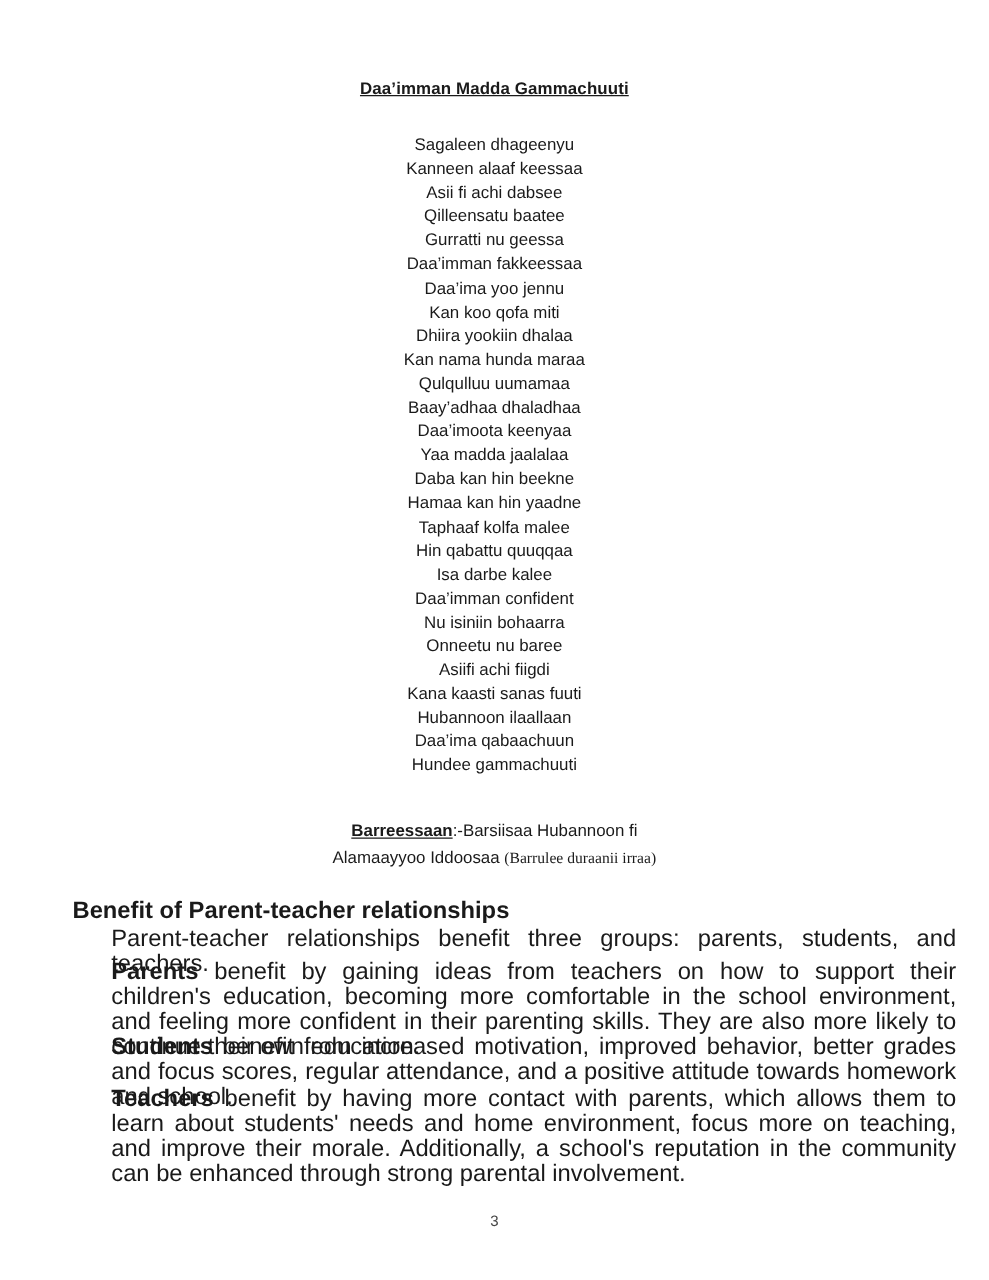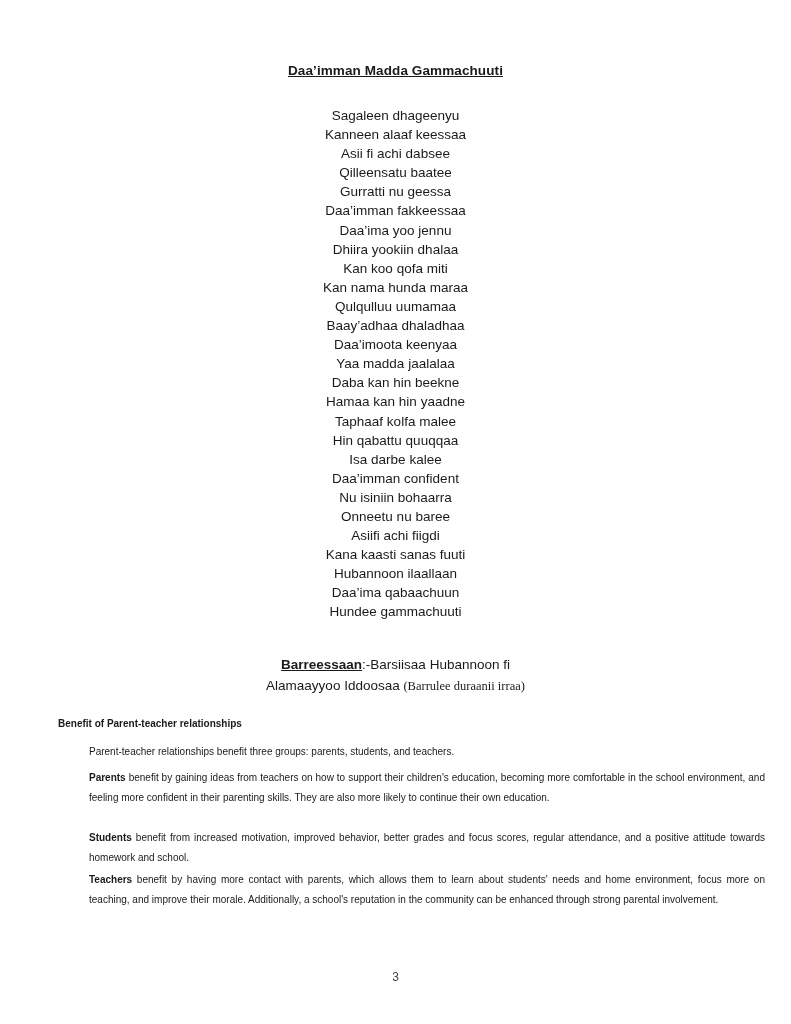--- a/index.html
+++ b/index.html
@@ -7,21 +7,21 @@
          font-family: "Liberation Sans", sans-serif; color: #1a1a1a; }
   .title { position: absolute; top: 63px; left: 0; width: 791px; text-align: center;
            font-weight: bold; font-size: 13.5px; text-decoration: underline; letter-spacing: 0.1px; }
   .poem { position: absolute; top: 106px; left: 0; width: 791px; text-align: center;
           font-size: 13.5px; }
   .poem .line { height: 19.1px; line-height: 19.1px; }
   .credit { position: absolute; top: 654px; left: 0; width: 791px; text-align: center; font-size: 13.5px; }
   .credit .row { height: 21px; line-height: 21px; }
   .credit .label { font-weight: bold; text-decoration: underline; }
   .credit .serif { font-family: "Liberation Serif", serif; font-size: 12.5px; }
-  .section { position: absolute; left: 58px; width: 676px; font-size: 10px; }
+  .section { position: absolute; left: 58px; width: 676px; font-size: 19px; }
   .h { top: 718px; font-weight: bold; }
   .p { line-height: 20px; text-align: justify; margin-left: 31px; }
   .p1 { top: 742px; }
   .p2 { top: 768px; }
   .p3 { top: 828px; }
   .p4 { top: 870px; }
   .p b { font-weight: bold; }
   .pagenum { position: absolute; top: 970px; left: 0; width: 791px; text-align: center; font-size: 12px; color: #444; }
 </style>
 </head>
@@ -30,22 +30,22 @@
 <div class="title">Daa’imman Madda Gammachuuti</div>
 
 <div class="poem">
   <div class="line">Sagaleen dhageenyu</div>
   <div class="line">Kanneen alaaf keessaa</div>
   <div class="line">Asii fi achi dabsee</div>
   <div class="line">Qilleensatu baatee</div>
   <div class="line">Gurratti nu geessa</div>
   <div class="line">Daa’imman fakkeessaa</div>
   <div class="line">Daa’ima yoo jennu</div>
+  <div class="line">Kan koo qofa miti</div>
   <div class="line">Dhiira yookiin dhalaa</div>
-  <div class="line">Kan koo qofa miti</div>
   <div class="line">Kan nama hunda maraa</div>
   <div class="line">Qulqulluu uumamaa</div>
   <div class="line">Baay’adhaa dhaladhaa</div>
   <div class="line">Daa’imoota keenyaa</div>
   <div class="line">Yaa madda jaalalaa</div>
   <div class="line">Daba kan hin beekne</div>
   <div class="line">Hamaa kan hin yaadne</div>
   <div class="line">Taphaaf kolfa malee</div>
   <div class="line">Hin qabattu quuqqaa</div>
   <div class="line">Isa darbe kalee</div>

